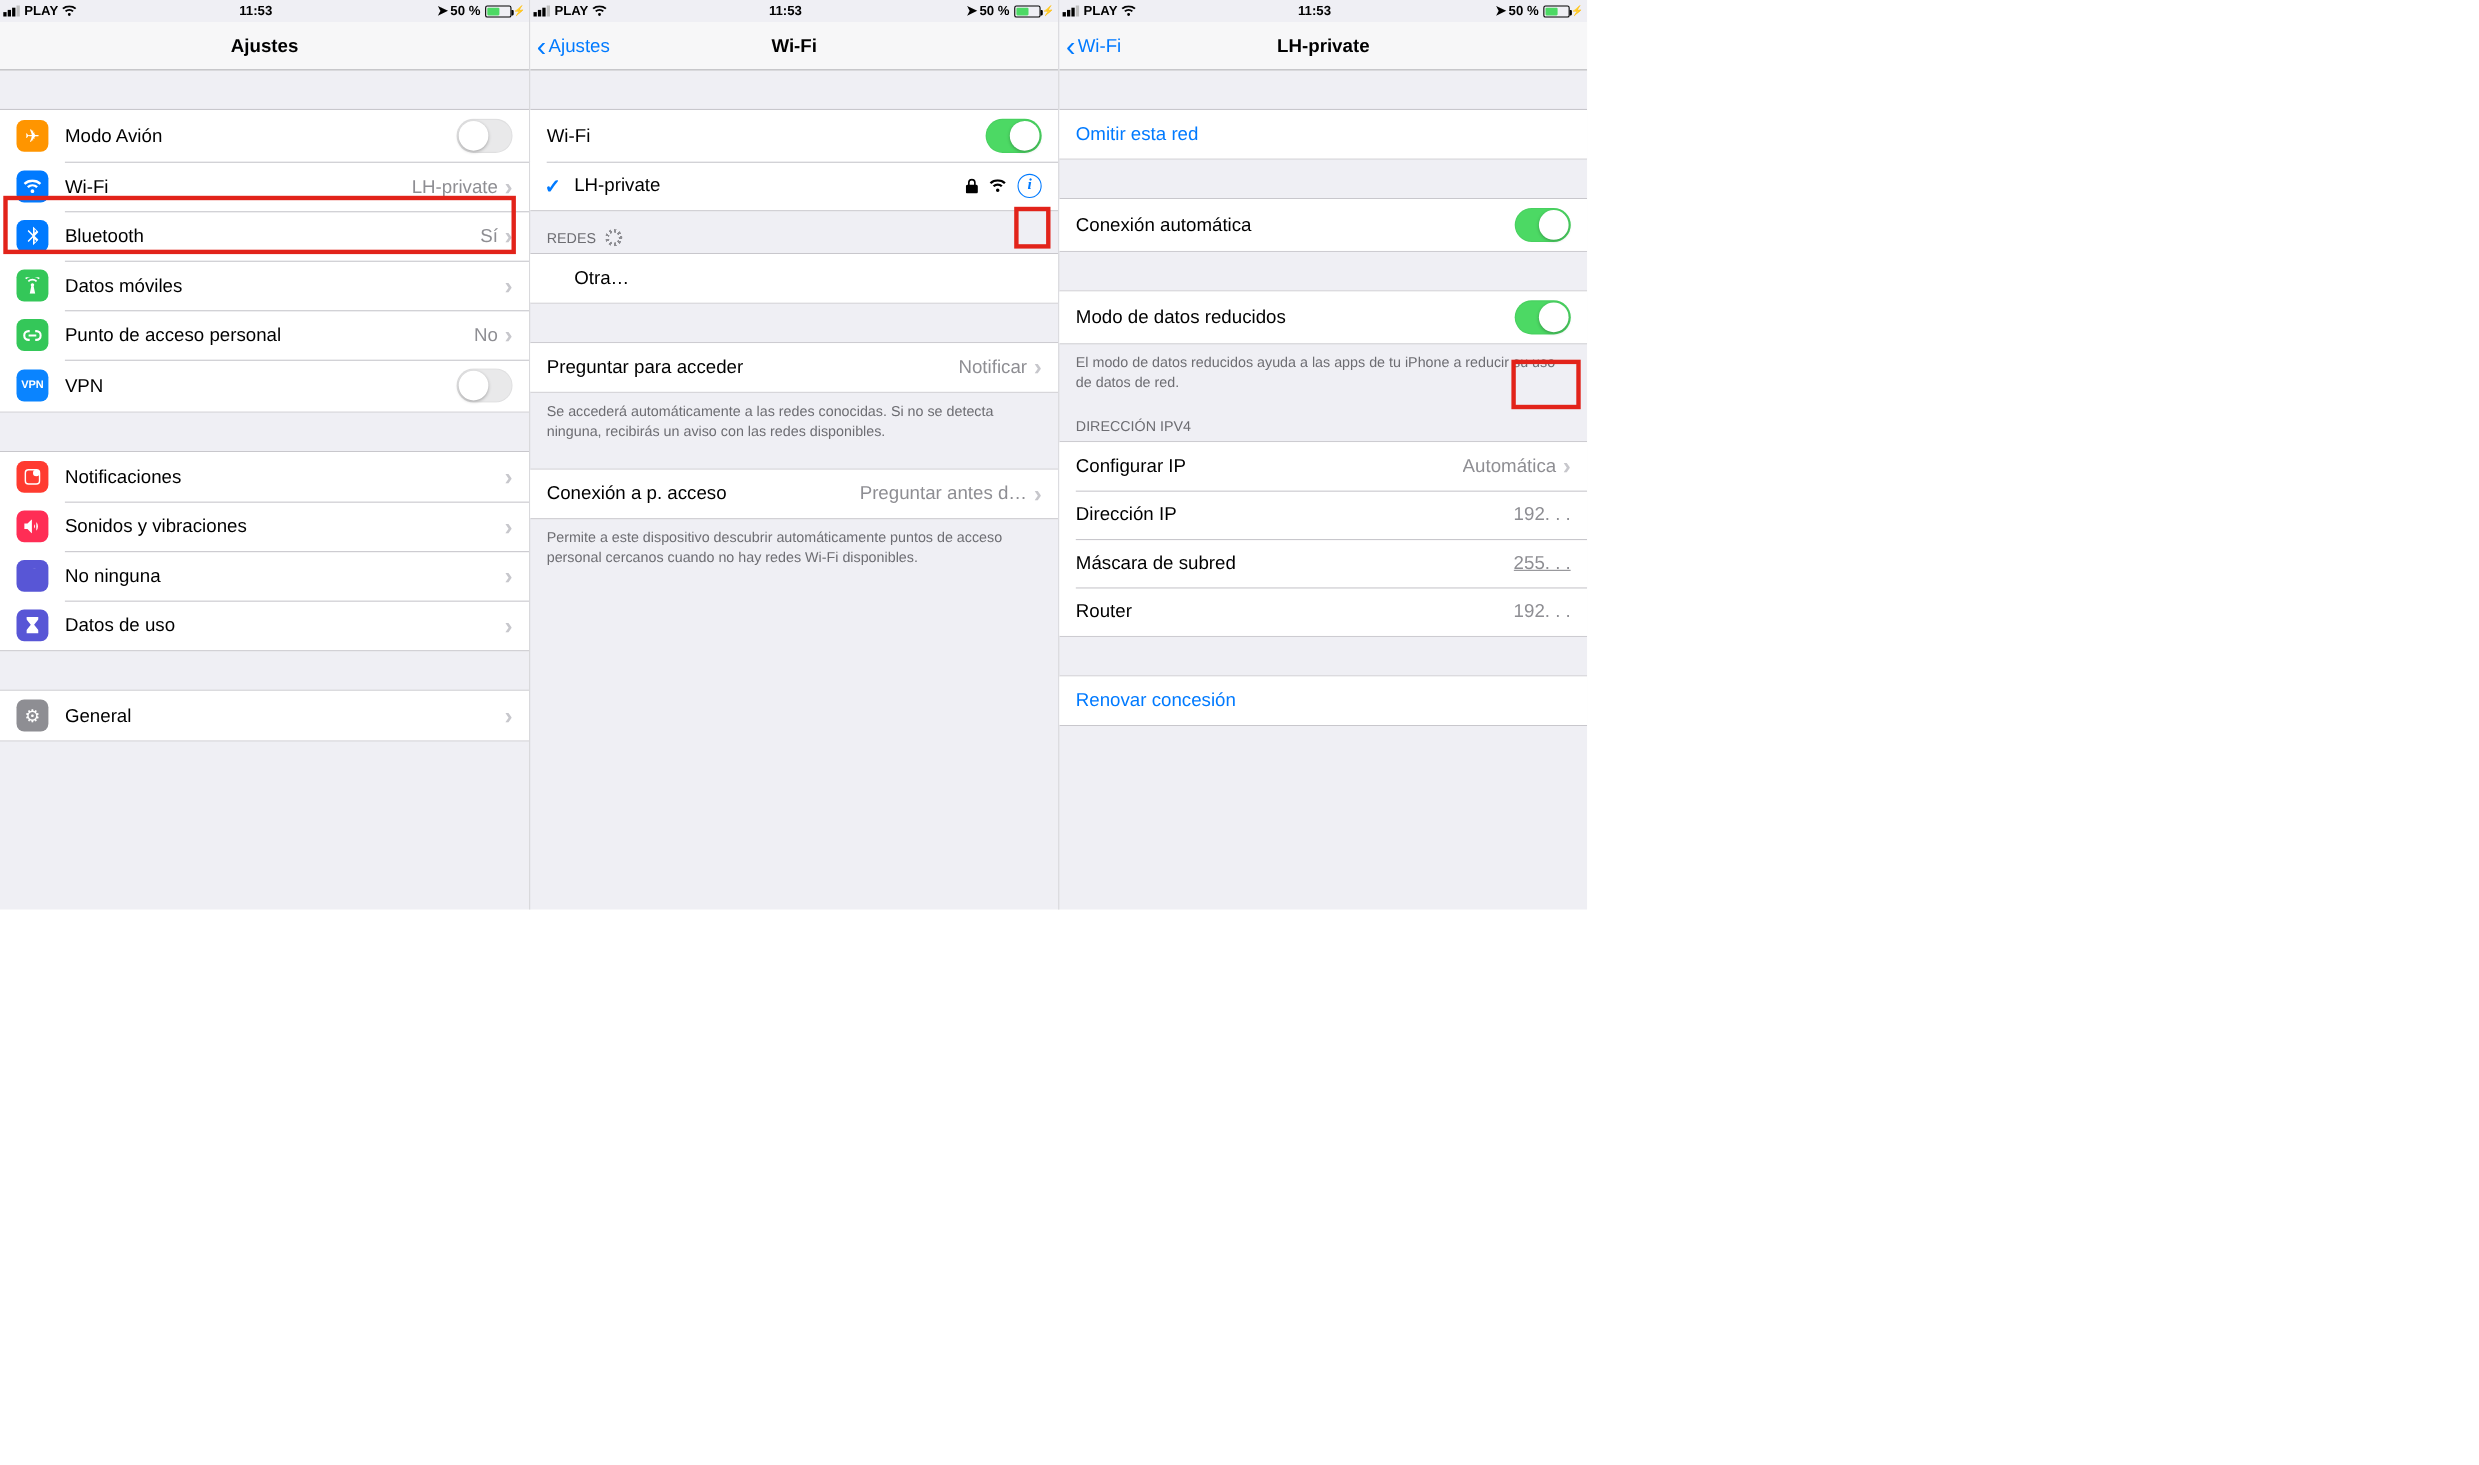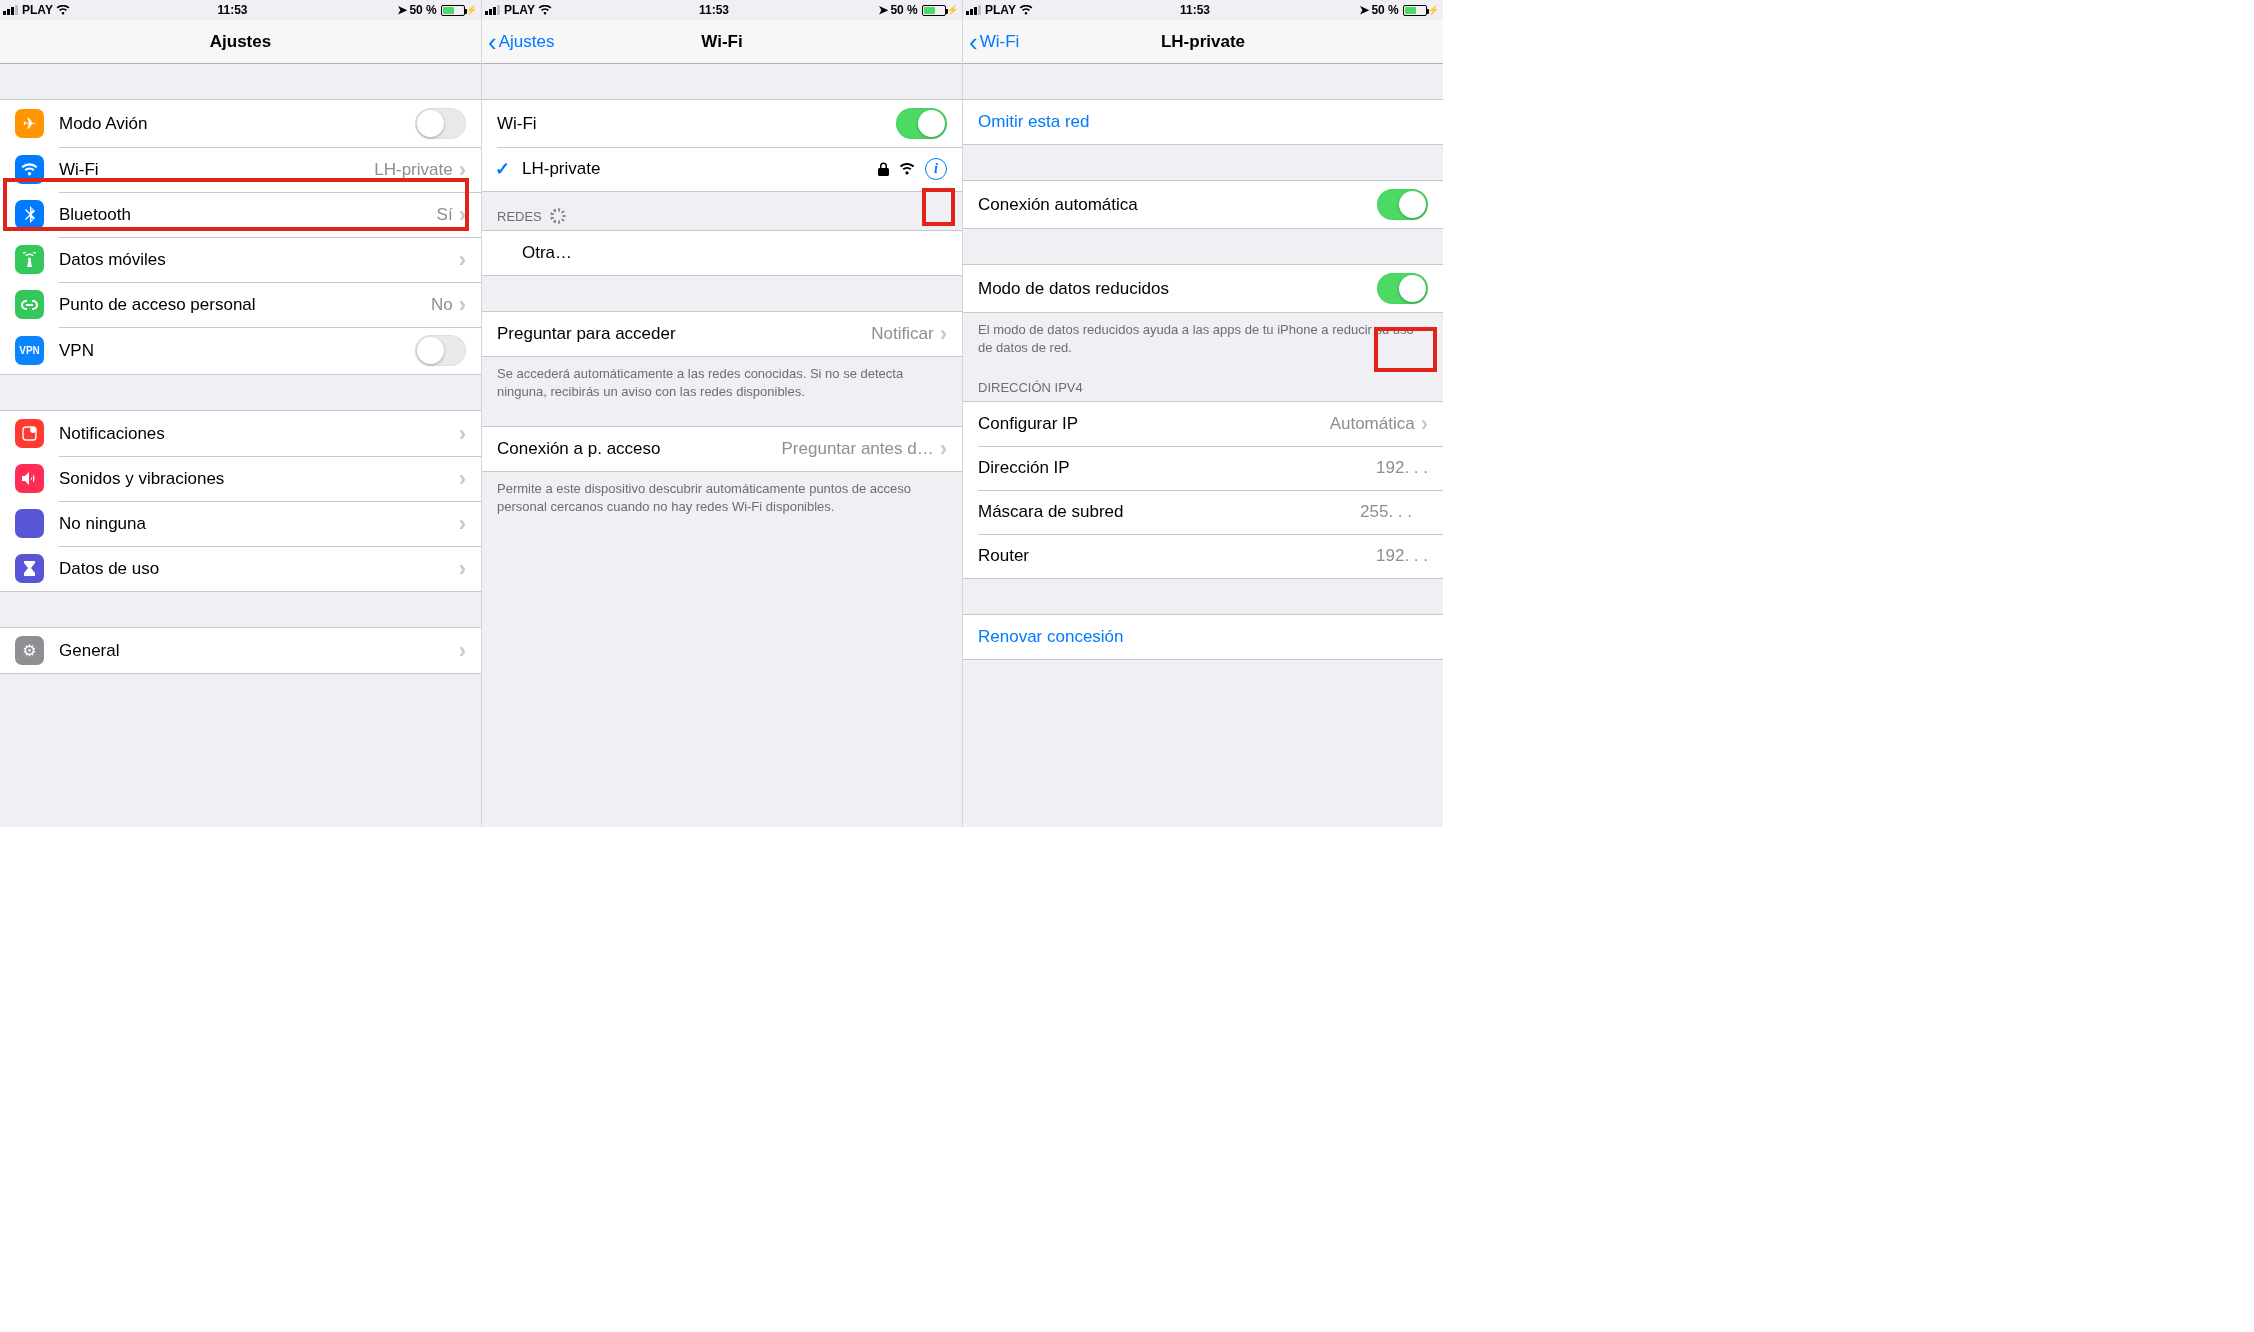--- a/index.html
+++ b/index.html
@@ -475,21 +475,21 @@
       <div class="label">Configurar IP</div>
       <div class="detail">Automática</div>
       <div class="chevron">›</div>
     </div>
     <div class="cell">
       <div class="label">Dirección IP</div>
       <div class="detail" style="margin-right:0;">192.     .     .</div>
     </div>
     <div class="cell">
       <div class="label">Máscara de subred</div>
-      <div class="detail" style="margin-right:16px;">255.     .     .</div>
+      <div class="detail" style="margin-right:0;text-decoration:underline;">255.     .     .</div>
     </div>
     <div class="cell">
       <div class="label">Router</div>
       <div class="detail" style="margin-right:0;">192.     .     .</div>
     </div>
   </div>
 
   <div class="gap"></div>
 
   <div class="group">

